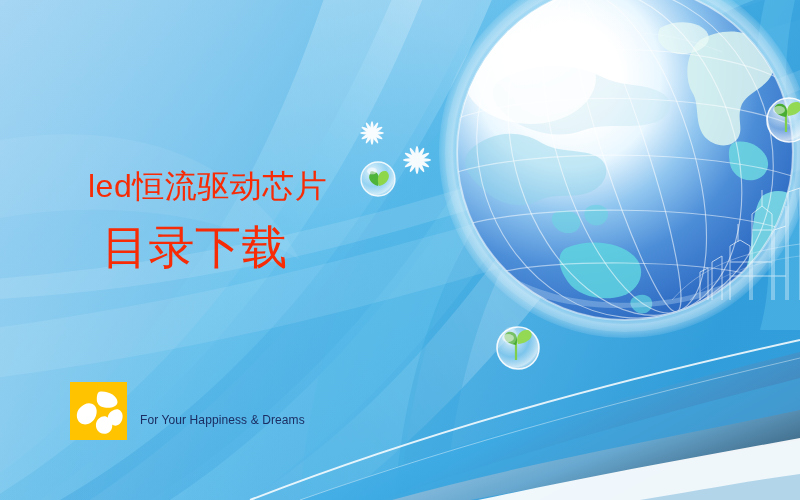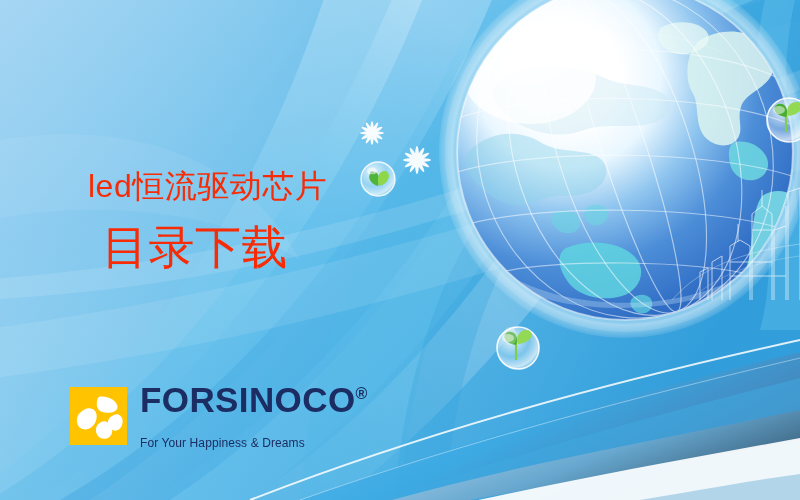--- a/index.html
+++ b/index.html
@@ -364,20 +364,17 @@
           <path d="M 48.5 27.5 C 53.5 29.5 54 37 50 41.5 C 46.8 45 41.5 44 39 39.8
                    C 36.8 36 37.8 31.8 41.5 29.3 C 44.3 27.4 46.6 26.7 48.5 27.5 Z"></path>
           <path d="M 36 34.5 C 42 37 44.5 45 40 49.5 C 36 53.6 28.5 52 26.5 46.5
                    C 24.8 41.6 27 36.8 31.5 34.8 C 33.3 34 34.8 34 36 34.5 Z"></path>
           <path d="M 22.5 22 C 27 24.2 28 30.5 25 36 C 21.8 41.8 15.3 44.2 10.5 41
                    C 6 38 5.5 30.5 9.8 26 C 14 21.6 18.6 20.1 22.5 22 Z"></path>
         </g>
       </svg>
     </div>
     <div class="logo-text">
-      <div class="logo-wordmark">
-        <span>FORSINOCO</span><span class="logo-reg">®</span>
-      </div>
       <div class="logo-tagline">For Your Happiness &amp; Dreams</div>
     </div>
   </div>
 
 </div>
 
 </body></html>

